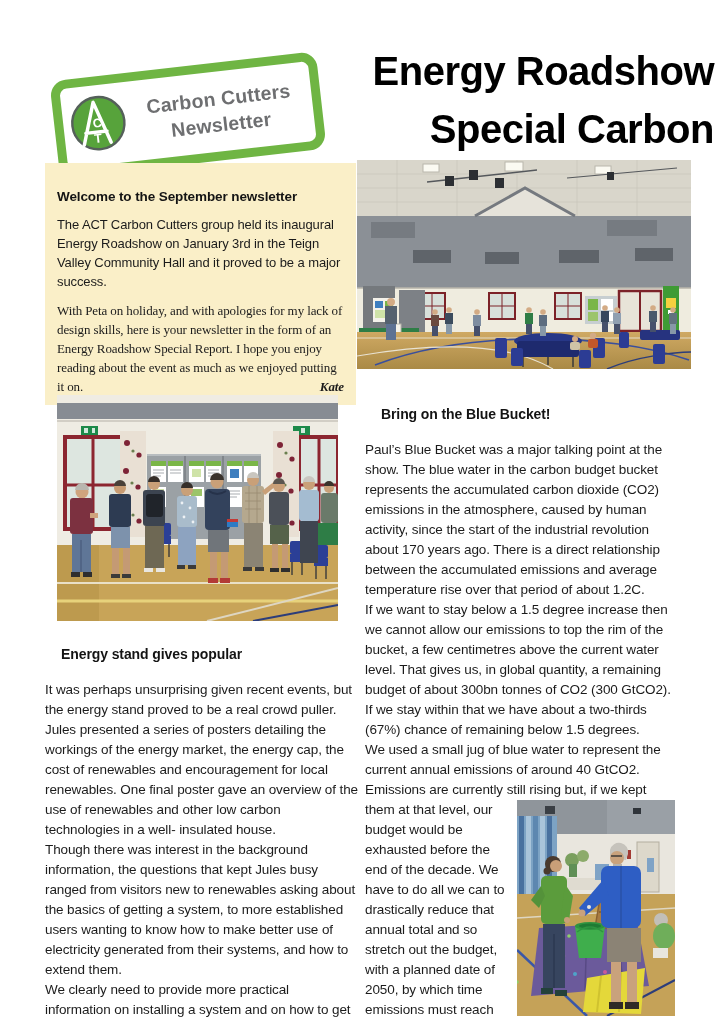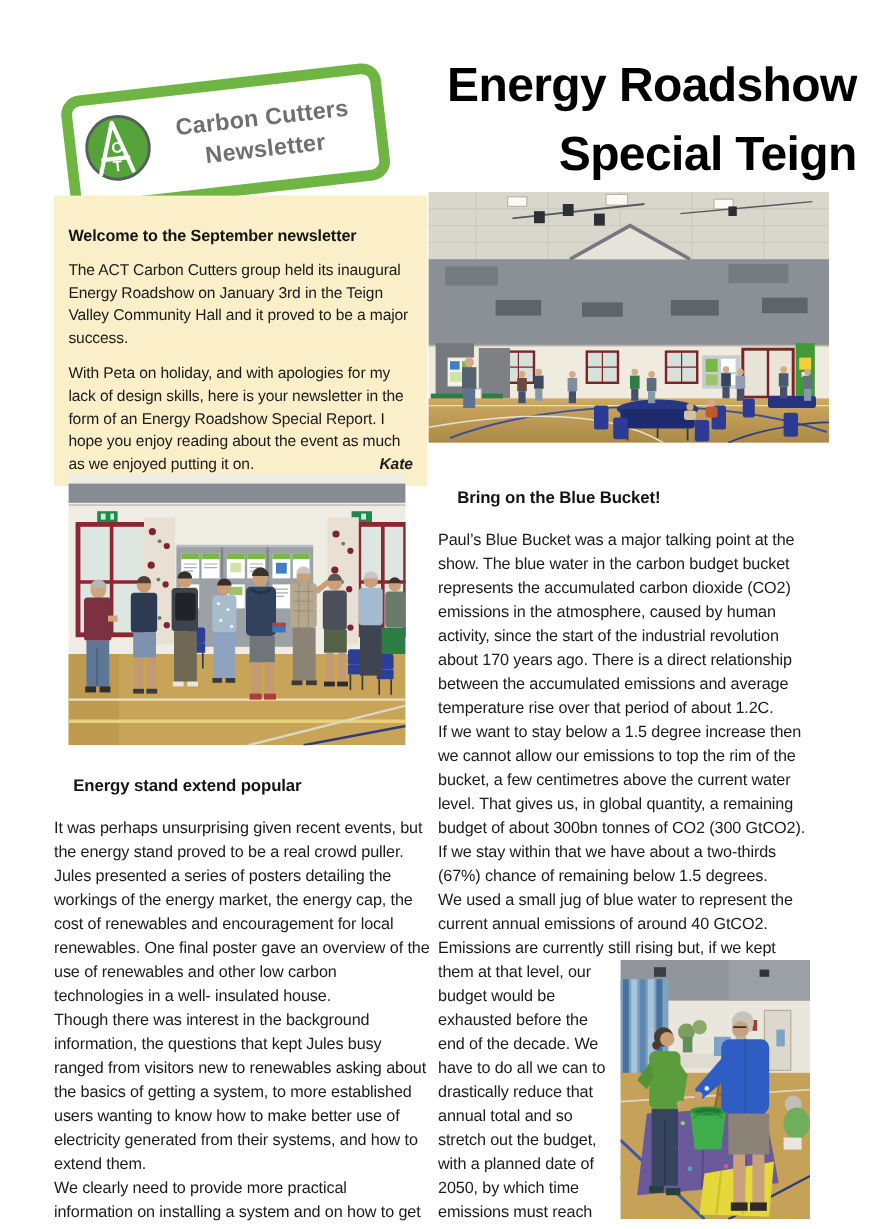--- a/index.html
+++ b/index.html
@@ -27,21 +27,21 @@
   }
 
   
   .welcome-box {
     position:absolute; left:45px; top:163px; width:311px; min-height:211px;
     background:#faefc8; box-sizing:border-box; padding:24px 12px 9px;
     font-size:13px; line-height:19px; letter-spacing:-0.1px;
   }
   .welcome-box h2 { margin:0 0 9px; font-size:13.5px; color:#141414; }
   .welcome-box p  { margin:0 0 10px; }
-  .welcome-box p:last-child { margin-bottom:0; }
+  .welcome-box p:last-child { margin-bottom:0;font-family:Liberation Serif, serif; }
   .kate { float:right; font-weight:bold; font-style:italic; padding-left:8px; }
 
   
   .photo { position:absolute; display:block; }
   #photo-hall  { left:357px; top:160px; }
   #photo-stand { left:57px;  top:395px; }
 
   
   .col { position:absolute; font-size:13.5px; line-height:20px; letter-spacing:-0.1px; }
   .col h3 { margin:16px; font-size:14px; color:#141414; }
@@ -67,21 +67,21 @@
       </svg>
     </span>
     <span class="logo-title">
       <span>Carbon Cutters</span><br>
       <span>Newsletter</span>
     </span>
   </div>
 
   <div class="page-title">
     <div>Energy Roadshow</div>
-    <div>Special Teign</div>
+    <div>Special Carbon</div>
   </div>
 
   <div class="welcome-box">
     <h2>Welcome to the September newsletter</h2>
     <p>The ACT Carbon Cutters group held its inaugural Energy Roadshow on January 3rd in the Teign Valley Community Hall and it proved to be a major success.</p>
     <p>
       <span>With Peta on holiday, and with apologies for my lack of design skills, here is your newsletter in the form of an Energy Roadshow Special Report. I hope you enjoy reading about the event as much as we enjoyed putting it on.</span>
       <span class="kate">Kate</span>
     </p>
   </div>
@@ -391,21 +391,21 @@
       <path d="M246,87 a6,6 0 0 1 12,0" fill="#c9c6bf"></path>
     <rect x="242" y="95" width="20" height="31" rx="3" fill="#a4bcd1"></rect>
     <rect x="243" y="126" width="18" height="42" fill="#3f4550"></rect>
 
     <circle cx="272" cy="93" r="5" fill="#c9a078"></circle>
       <path d="M267,91 a5,5 0 0 1 10,0" fill="#3a332c"></path>
     <rect x="264" y="98" width="17" height="30" rx="3" fill="#6a7a6a"></rect>
   </svg>
 
   <div id="left-col" class="col">
-    <h3>Energy stand extend popular</h3>
+    <h3>Energy stand gives popular</h3>
     <p>It was perhaps unsurprising given recent events, but the energy stand proved to be a real crowd puller. Jules presented a series of posters detailing the workings of the energy market, the energy cap, the cost of renewables and encouragement for local renewables. One final poster gave an overview of the use of renewables and other low carbon technologies in a well- insulated house.</p>
     <p>Though there was interest in the background information, the questions that kept Jules busy ranged from visitors new to renewables asking about the basics of getting a system, to more established users wanting to know how to make better use of electricity generated from their systems, and how to extend them.</p>
     <p>We clearly need to provide more practical information on installing a system and on how to get more benefit  from an existing system.</p>
   </div>
 
   <div id="right-col" class="col">
     <h3>Bring on the Blue Bucket!</h3>
     <p>Paul’s Blue Bucket was a major talking point at the show. The blue water in the carbon budget bucket represents the accumulated carbon dioxide (CO2) emissions in the atmosphere, caused by human activity, since the start of the industrial revolution about 170 years ago. There is a direct relationship between the accumulated emissions and average temperature rise over that period of about 1.2C.</p>
     <p>If we want to stay below a 1.5 degree increase then we cannot allow our emissions to top the rim of the bucket, a few centimetres above the current water level. That gives us, in global quantity, a remaining budget of about 300bn tonnes of CO2 (300 GtCO2). If we stay within that we have about a two-thirds (67%) chance of remaining below 1.5 degrees.</p>
     <p>We used a small jug of blue water to represent the current annual emissions of around 40 GtCO2. Emissions are currently still rising but, if we kept</p>

